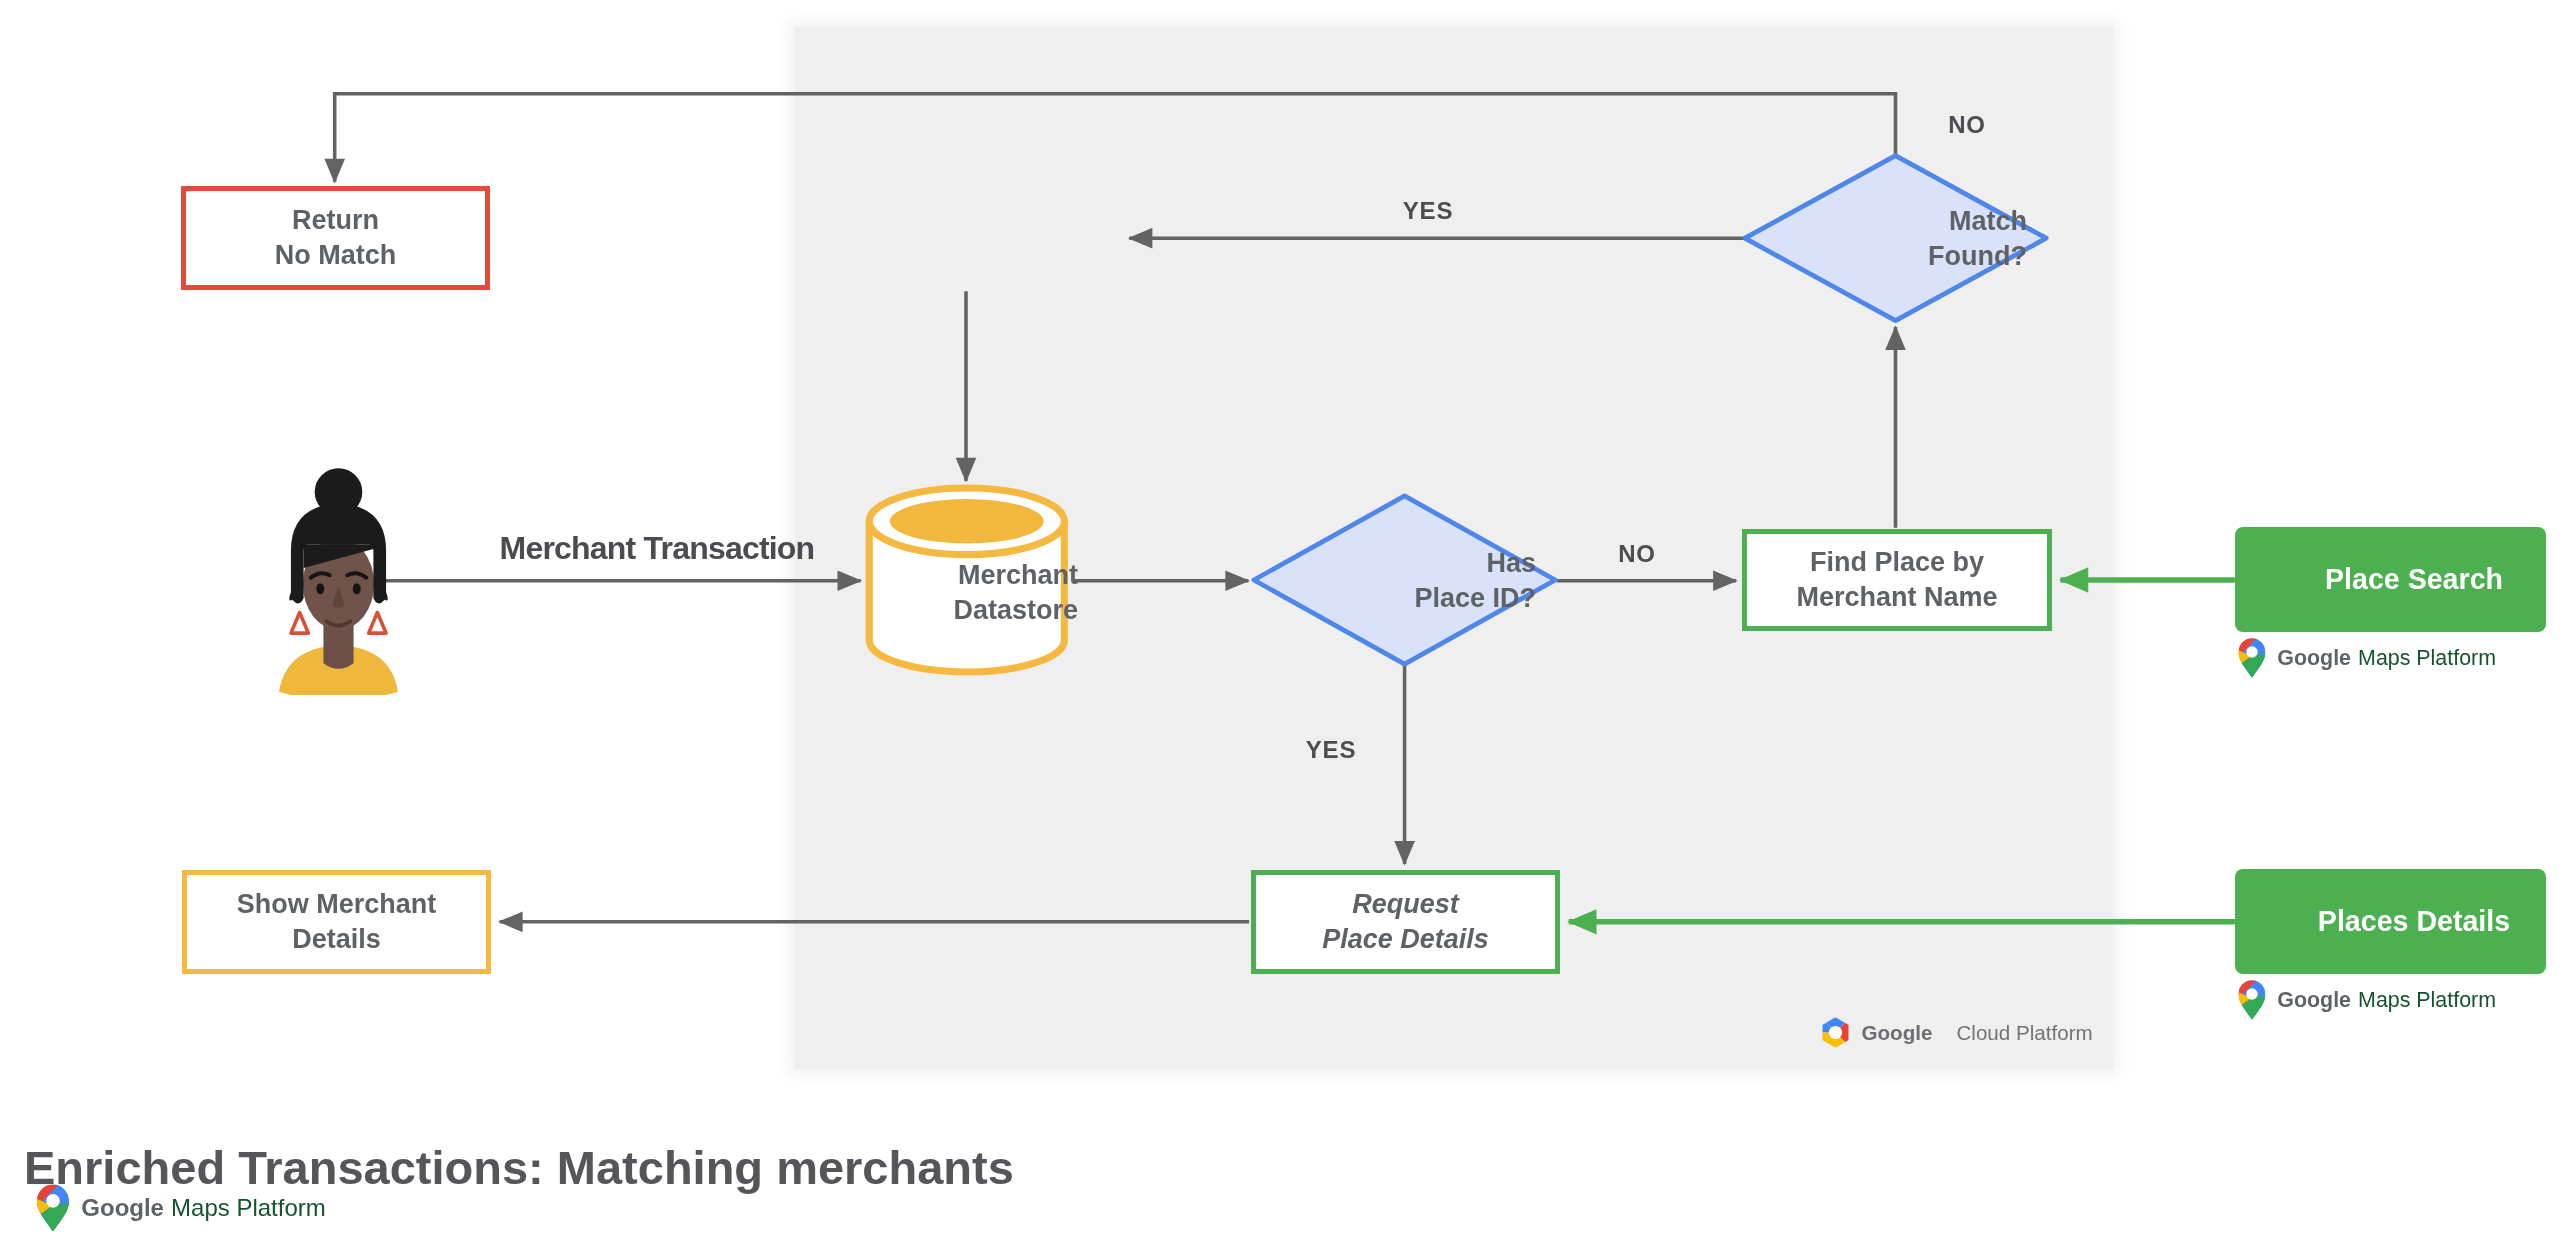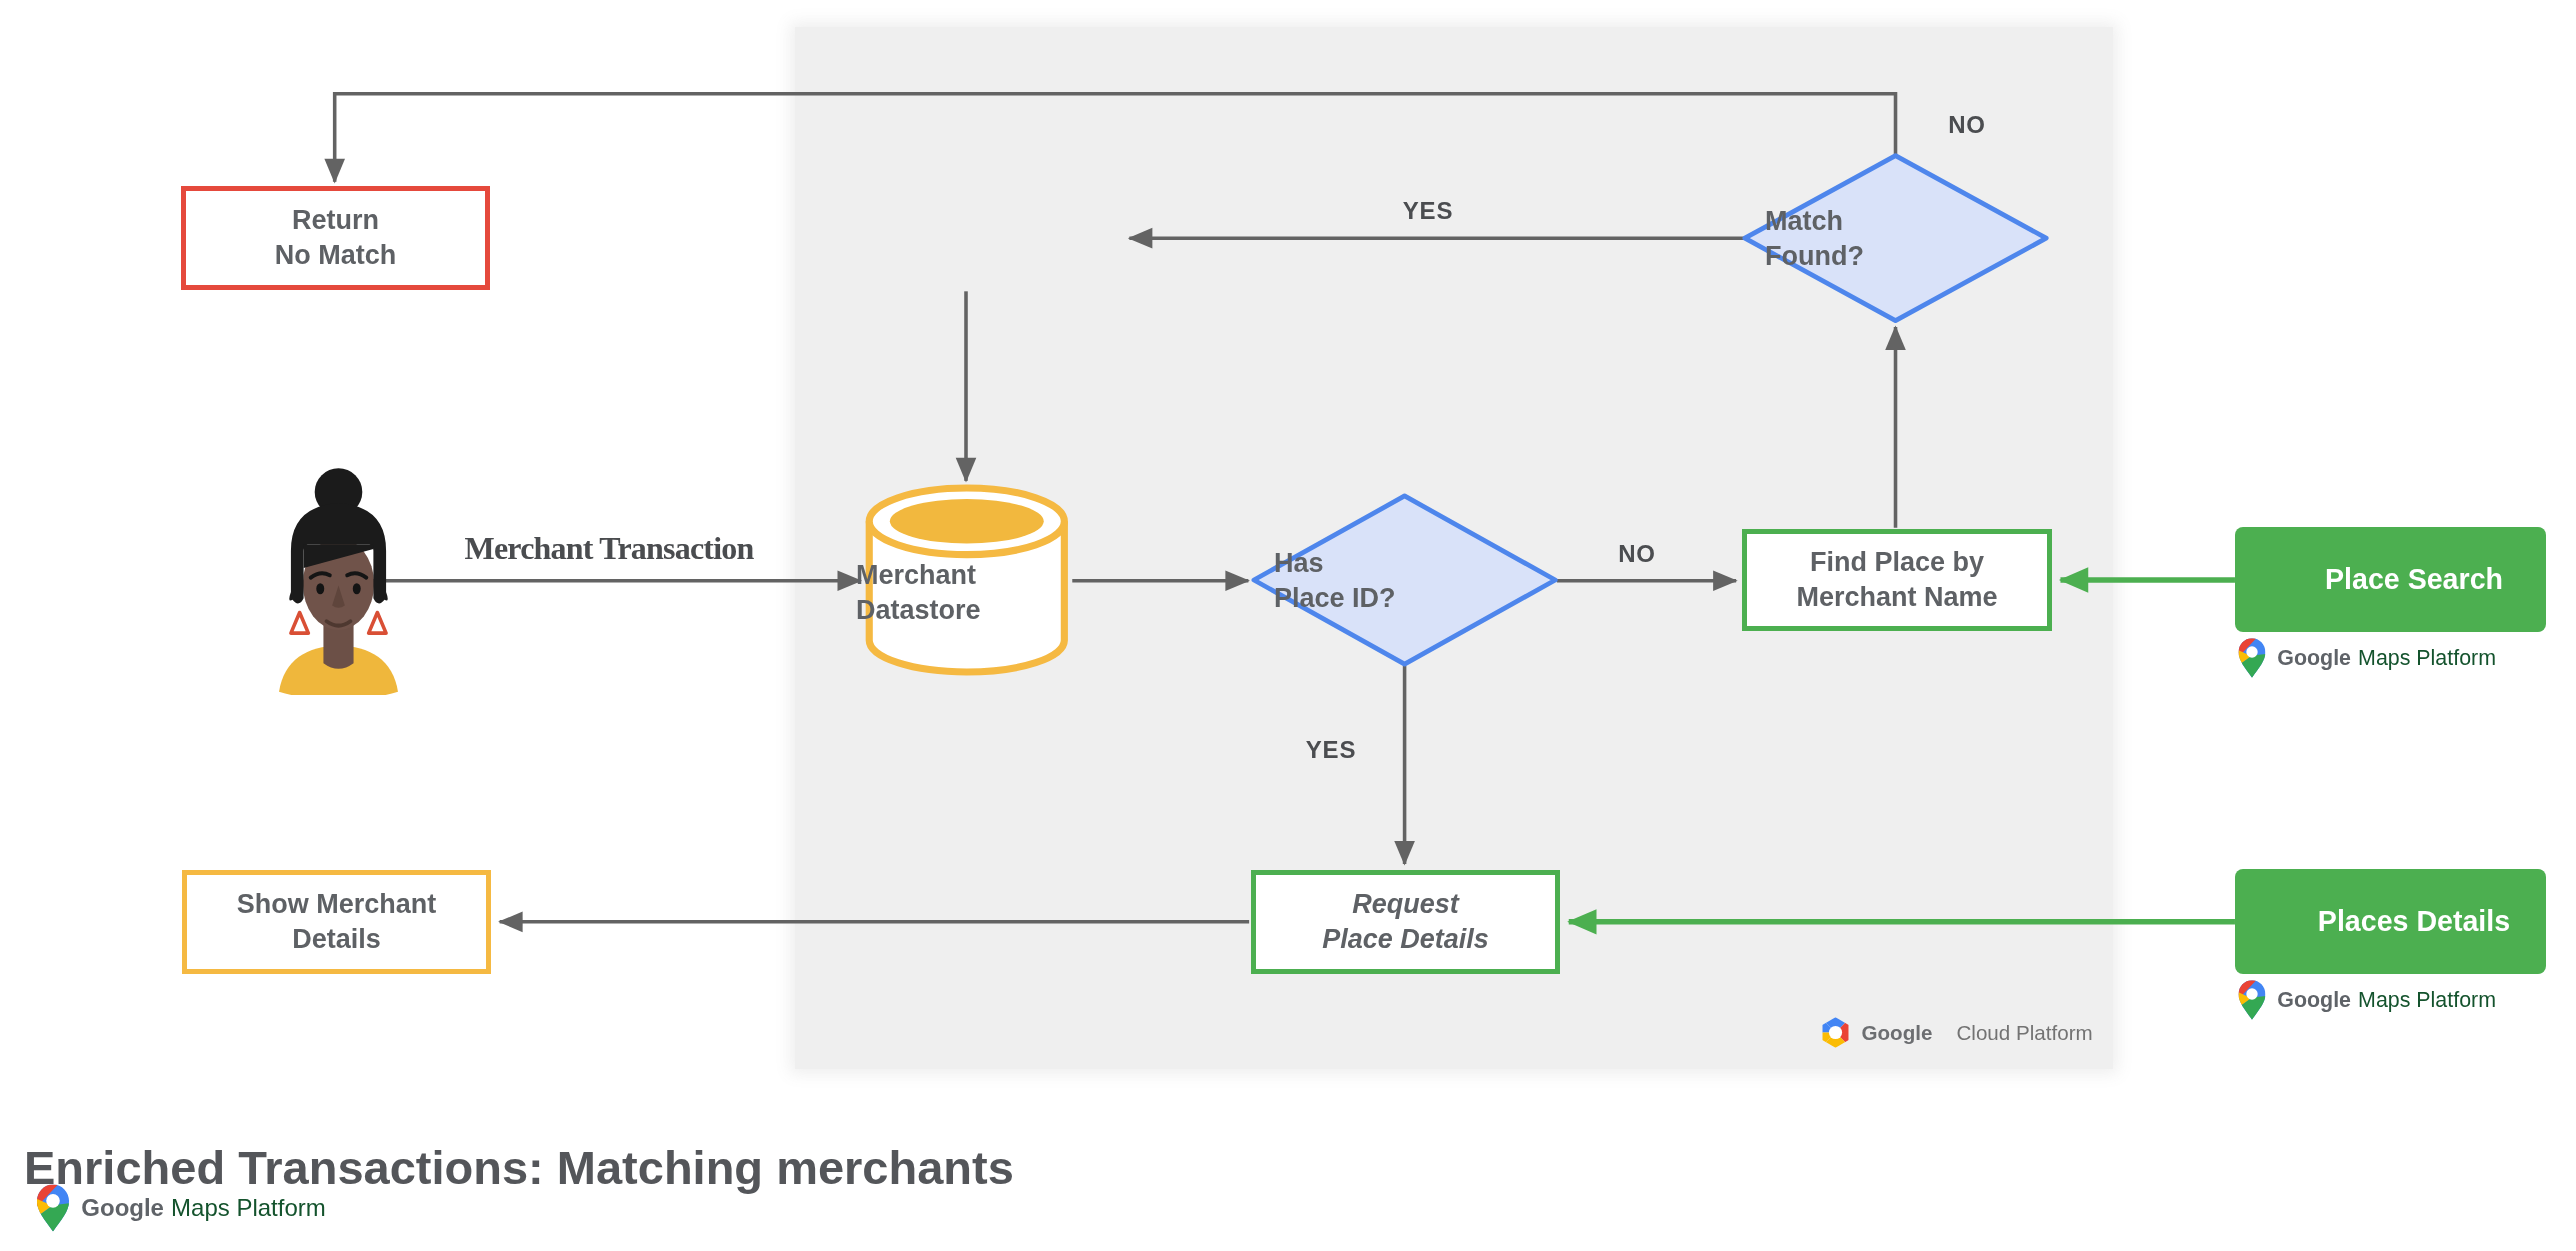--- a/index.html
+++ b/index.html
@@ -20,21 +20,21 @@
   .box.red{border:5.6px solid #E5493C;}
   .box.blue{border:5.6px solid #4E86EC;}
   .box.green{border:5.6px solid #4CAF50;}
   .box.yellow{border:5.6px solid #F5B942;}
   .apibox{
     position:absolute;box-sizing:border-box;background:#4CAF50;border-radius:8px;
     display:flex;align-items:center;justify-content:center;text-align:center;
     font-size:28.6px;font-weight:700;color:#ffffff;padding-left:47px;
   }
   .dtext,.cyltext{
-    position:absolute;transform:translate(-50%,-50%);text-align:left;
+    position:absolute;transform:translate(-50%,-50%);text-align:right;
     font-size:27px;font-weight:700;color:#5E6165;line-height:1.3;white-space:pre-line;
   }
   .elabel{
     position:absolute;transform:translate(-50%,-50%);
     font-size:24px;font-weight:700;color:#4B4D50;letter-spacing:0.8px;white-space:nowrap;
   }
   .flowlabel{
     position:absolute;transform:translate(-50%,-50%);
     font-size:32px;font-weight:700;color:#4A4C4F;letter-spacing:-0.8px;white-space:nowrap;
   }
@@ -165,21 +165,21 @@
 Datastore</div>
 
   <div class="elabel" style="left:1967px;top:125px;">NO</div>
 
   <div class="elabel" style="left:1428px;top:211px;">YES</div>
 
   <div class="elabel" style="left:1637px;top:554px;">NO</div>
 
   <div class="elabel" style="left:1331px;top:750px;">YES</div>
 
-  <div class="flowlabel" style="left:609px;top:548px;font-family:Liberation Serif, serif;">Merchant Transaction</div>
+  <div class="flowlabel" style="left:657px;top:548px;">Merchant Transaction</div>
 
   <div class="lockup small" style="left:2237px;top:637px;">
     <svg width="30" height="42" viewBox="0 0 38 53">
         <use href="#gmp-pin"></use>
       </svg>
     <span class="g">Google</span>
     <span class="rest">Maps Platform</span>
   </div>
 
   <div class="lockup small" style="left:2237px;top:979px;">

